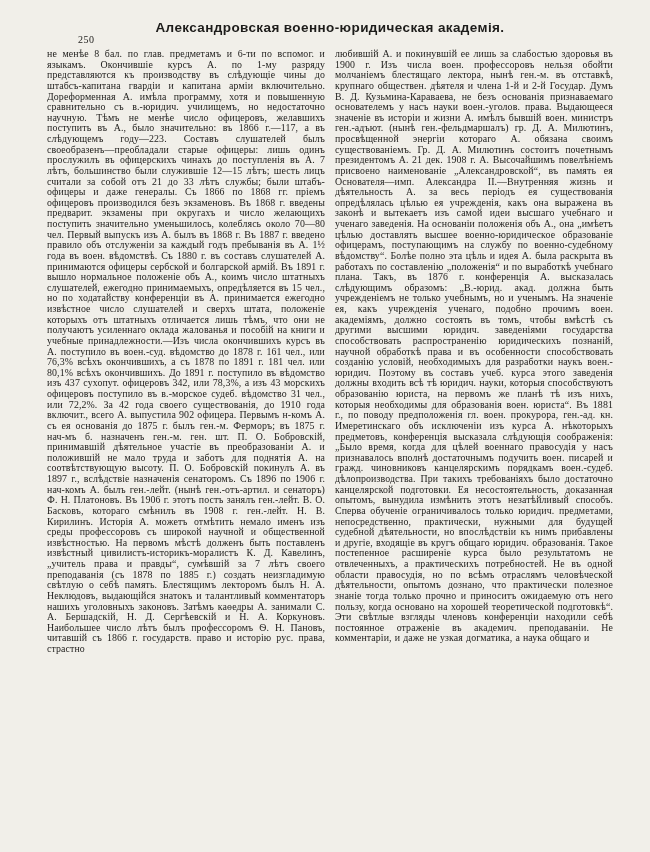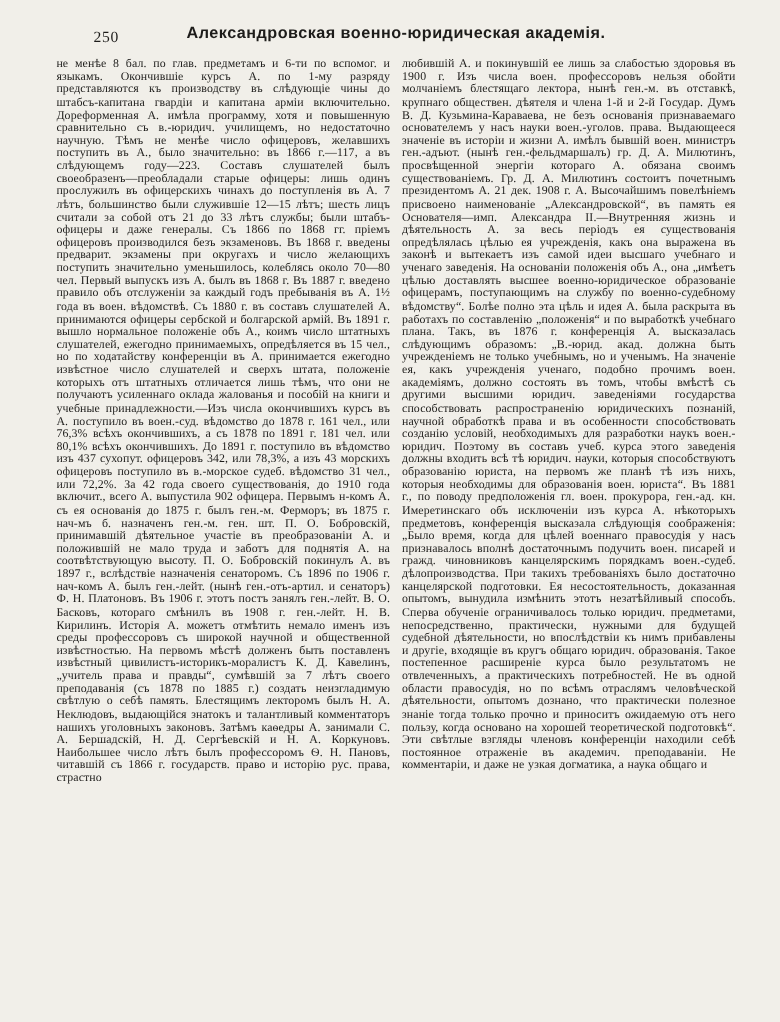--- a/index.html
+++ b/index.html
@@ -23,22 +23,22 @@
     background: var(--paper, #f1efe9);
   }
   .header {
     position: relative;
     height: 22px;
     margin-bottom: 7px;
   }
   .pageno {
     position: absolute;
     left: 31px;
-    top: 3px;
-    font-size: 13px;
+    top: 14px;
+    font-size: 10px;
     letter-spacing: 0.5px;
   }
   .title {
     margin: 0;
     text-align: center;
     font-family: "Liberation Sans", "DejaVu Sans", sans-serif;
     font-weight: bold;
     font-size: 13.5px;
     letter-spacing: 0.4px;
     white-space: nowrap;

